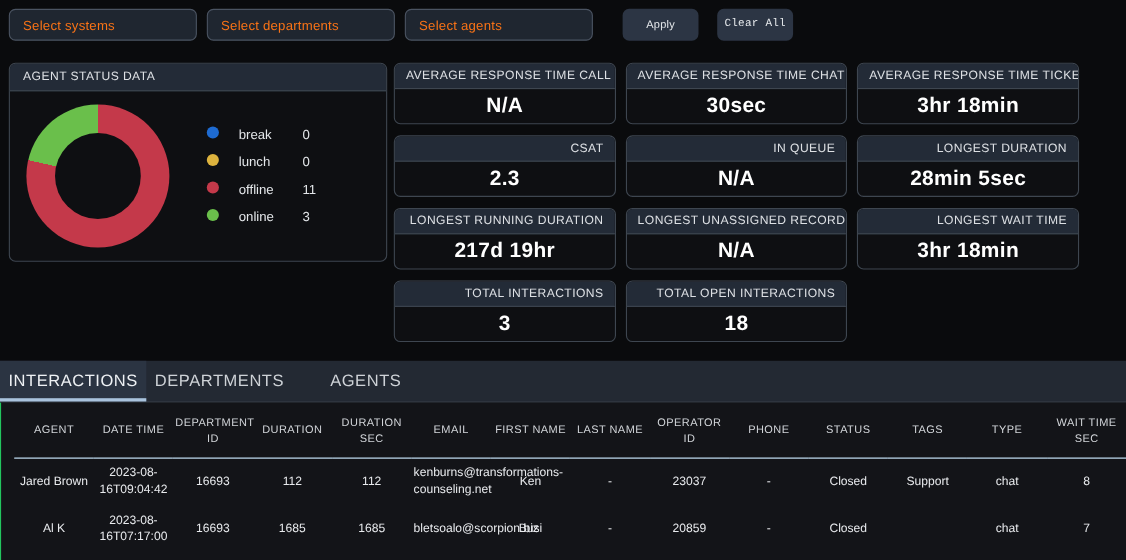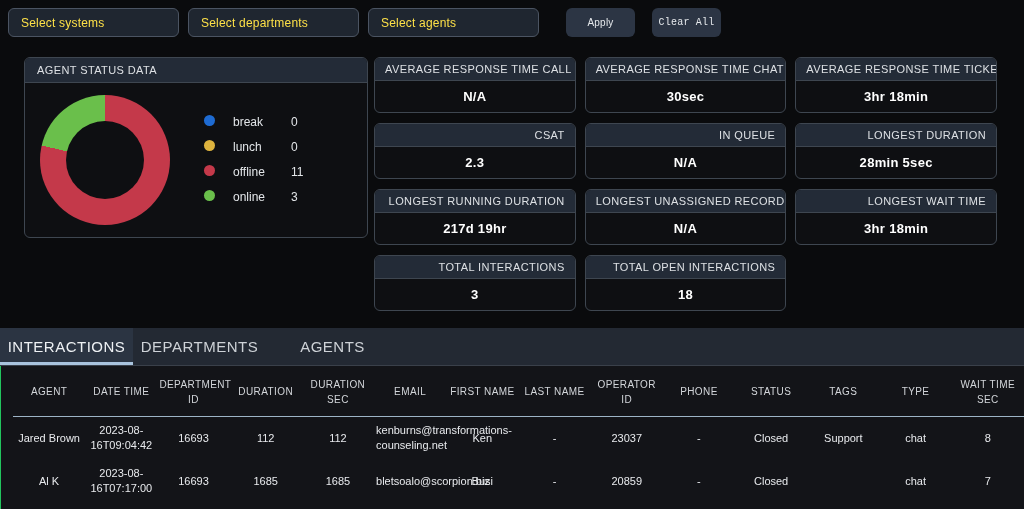--- a/index.html
+++ b/index.html
@@ -11,32 +11,32 @@
     overflow:hidden;
     position:relative;
   }
 
   
   .topbar { display:flex; align-items:center; padding:8px 8px 0 8px; }
   .select {
     width:171px; height:29px; margin-right:9px;
     background:#1f2630; border:1px solid #4b5462; border-radius:6px;
     display:flex; align-items:center; padding-left:12px;
-    font-size:12px; color:#fde047; letter-spacing:.2px; cursor:pointer;
+    font-size:12px; color:#f97316; letter-spacing:.2px; cursor:pointer;
   }
   .btn {
     height:29px; width:69px; border:none; border-radius:6px;
     background:#2c3544; color:#e6e9ec; font-size:10px;
     font-family:inherit; letter-spacing:.2px; cursor:pointer;
   }
   .btn.apply { margin-left:18px; }
   .btn.clear { margin-left:17px;font-family:Liberation Mono, monospace; }
 
   
-  .main { display:flex; align-items:flex-start; padding:20px 8px 0 24px; }
+  .main { display:flex; align-items:flex-start; padding:20px 8px 0 8px; }
 
   .panel {
     width:344px; height:181px;
     border:1px solid #3e4650; border-radius:6px;
     background:#0e0f12; overflow:hidden;
   }
   .panel-header, .card-header {
     background:#232b37; padding:6px 12px;
     font-size:11px; color:#dde0e4; letter-spacing:.4px;
     border-bottom:1px solid #3e4650;
@@ -63,21 +63,21 @@
     display:grid; grid-template-columns:repeat(3,1fr);
     grid-auto-rows:56px; column-gap:9px; row-gap:10px;
   }
   .card {
     border:1px solid #3e4650; border-radius:6px;
     background:#0e0f12; overflow:hidden; display:flex; flex-direction:column;
   }
   .card-header { padding:5px 10px; white-space:nowrap; overflow:hidden;text-align:right; }
   .card-value {
     flex:1; display:flex; align-items:center; justify-content:center;
-    font-size:13px; font-weight:bold; color:#ffffff; letter-spacing:.3px;
+    font-size:19px; font-weight:bold; color:#ffffff; letter-spacing:.3px;
   }
 
   
   .bottom { margin-top:17px; }
   .tabbar { display:flex; background:#232933; height:38px; border-bottom:1px solid #3a404a; }
   .tab {
     width:133px; display:flex; align-items:center; justify-content:center;
     font-size:15px; color:#ced2d7; letter-spacing:.5px; cursor:pointer;
     position:relative;
   }

